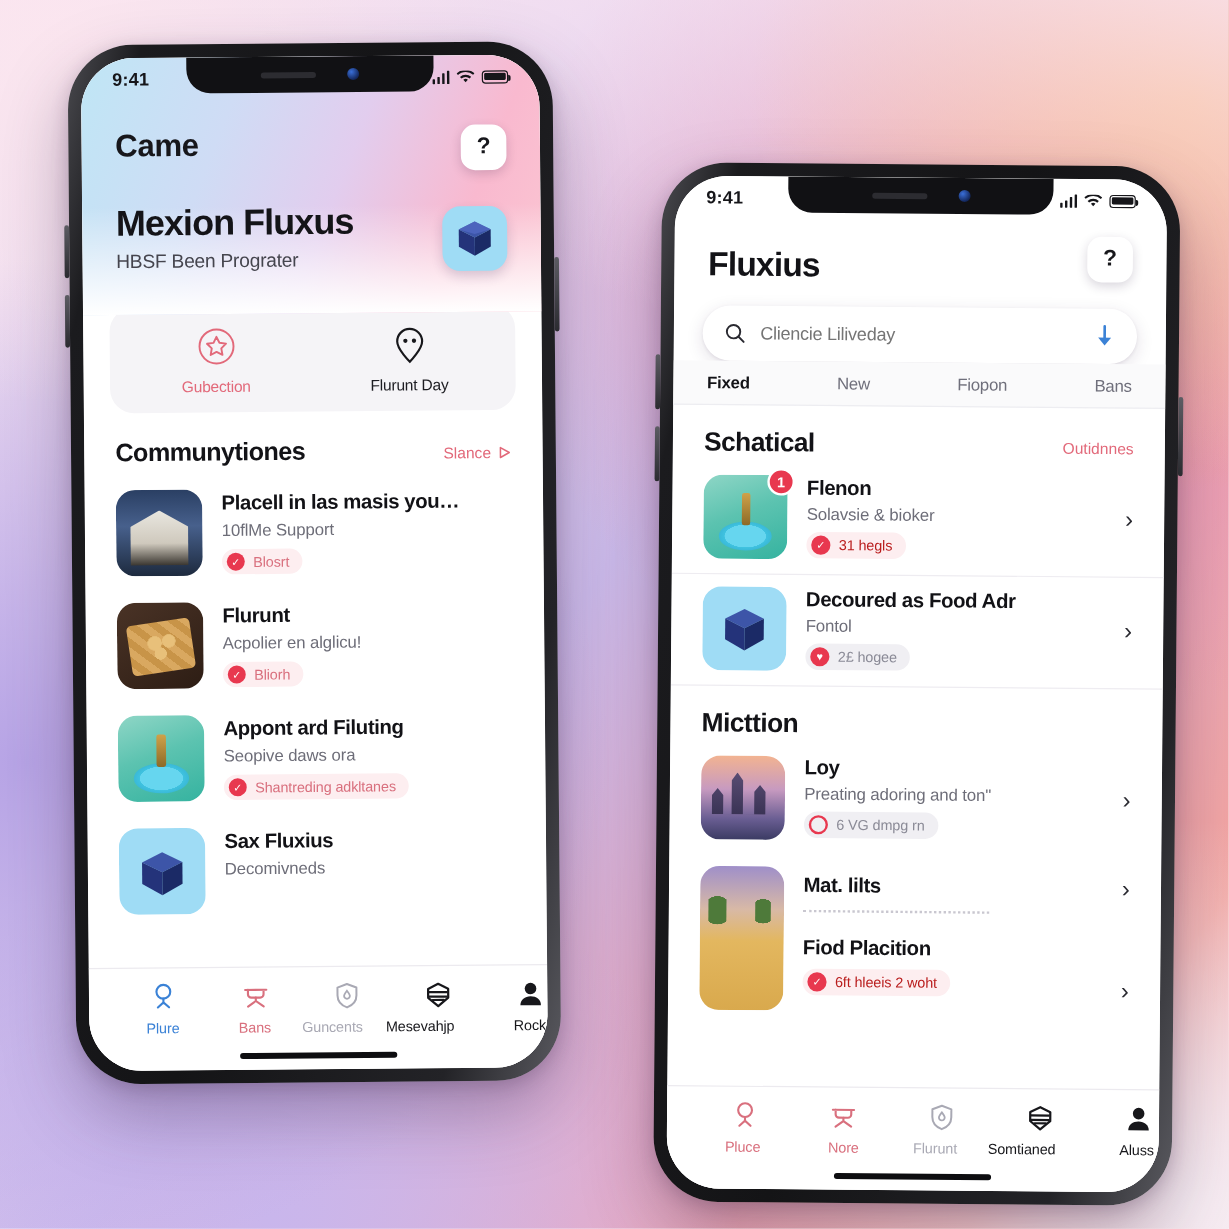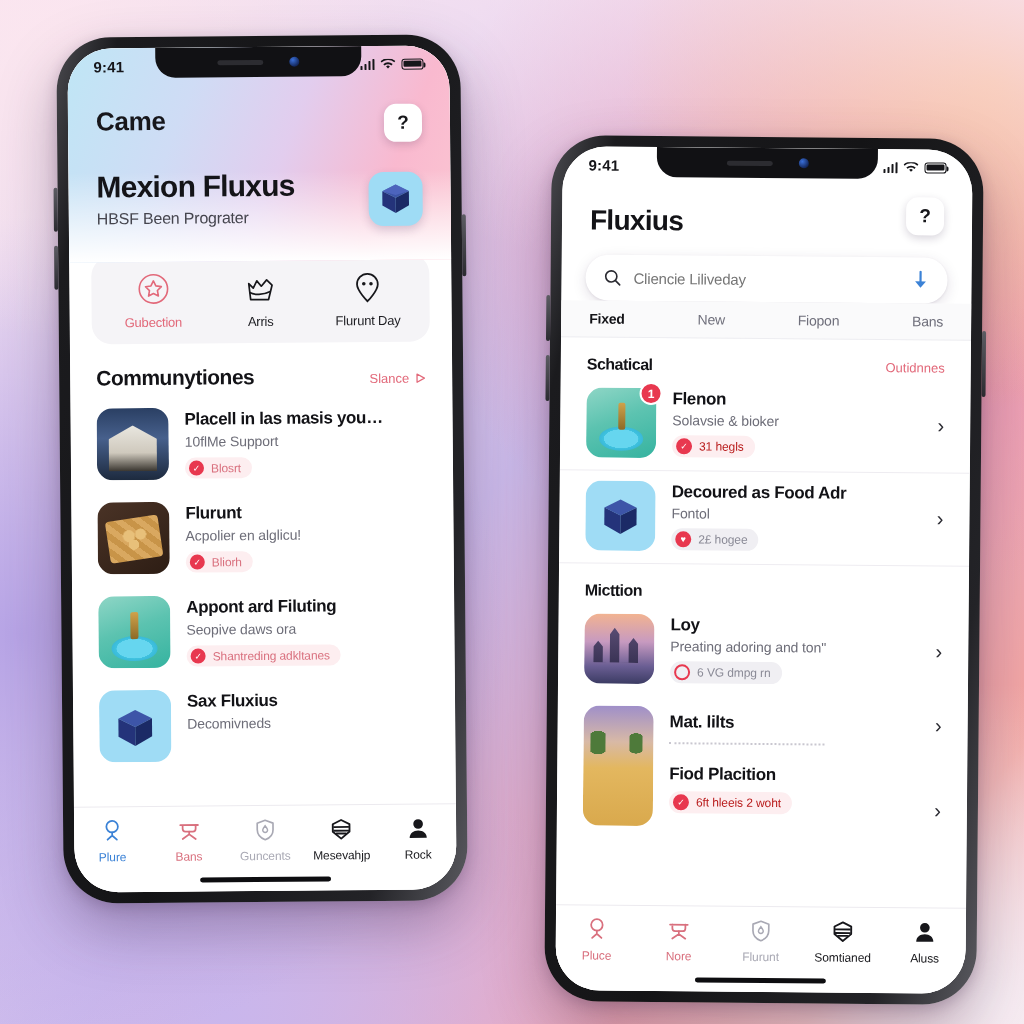--- a/index.html
+++ b/index.html
@@ -141,42 +141,42 @@
     display:flex; align-items:center; justify-content:center; color:#fff; font-size: 9px; }
   .pill-text { font-size: 12px; color: #d9707e; letter-spacing: -.1px; }
 
   
   .tabbar {
     position: absolute; left: 0; right: 0; bottom: 0; height: 86px; z-index: 20;
     background: #ffffff; border-top: 1px solid #eceaef;
     display: flex; align-items: flex-start; justify-content: space-around;
     padding-top: 11px;
   }
-  .tab { display: flex; flex-direction: column; align-items: center; gap: 6px; width: 74px; }
+  .tab { display: flex; flex-direction: column; align-items: flex-end; gap: 6px; width: 74px; }
   .tab-label { font-size: 12px; letter-spacing: -.1px; }
 
   
   .rscreen { position: absolute; inset: 0; background: #fff; display: flex; flex-direction: column; }
   .rhead { padding: 48px 28px 0 28px; display: flex; align-items: flex-start; justify-content: space-between; }
   .rtitle { font-size: 28px; font-weight: 700; color: #131317; letter-spacing: -.7px; margin-top: 10px; }
   .searchbar {
     margin: 18px 24px 0 24px; height: 46px; border-radius: 24px; background: #fff;
     box-shadow: 0 4px 14px rgba(45,25,70,.13), 0 1px 3px rgba(45,25,70,.08);
     display: flex; align-items: center; gap: 12px; padding: 0 18px;
   }
   .search-ph { flex: 1; font-size: 15px; color: #9a9aa6; letter-spacing: -.2px; }
   .rtabs {
     display: flex; justify-content: space-between; padding: 10px 28px 0 28px;
     background: #fafafb; border-bottom: 1px solid #ededf1;
   }
   .rtab { font-size: 14px; color: #6f6f7b; padding-bottom: 10px; letter-spacing: -.2px; }
   .rtab.active { color: #131317; font-weight: 700; }
   .rbody { flex: 1; overflow: hidden; }
   .rsec-head { display: flex; align-items: baseline; justify-content: space-between; padding: 18px 26px 4px 26px; }
-  .rsec-title { font-size: 16px; font-weight: 700; color: #131317; letter-spacing: -.5px; }
+  .rsec-title { font-size: 22px; font-weight: 700; color: #131317; letter-spacing: -.5px; }
   .rsec-link { font-size: 13px; color: #e2697a; }
   .rrow { display: flex; align-items: center; gap: 16px; padding: 10px 26px 12px 26px;
     border-bottom: 1px solid #eeecf1; }
   .rrow.noborder { border-bottom: none; }
   .rthumb { width: 70px; height: 70px; border-radius: 16px; flex: none; overflow: hidden; position: relative; }
   .notif {
     position: absolute; top: -6px; right: -6px; width: 23px; height: 23px; border-radius: 50%;
     background: #e8384f; color: #fff; font-size: 12px; font-weight: 700;
     display: flex; align-items: center; justify-content: center; border: 2px solid #fff; z-index: 3;
   }
@@ -288,27 +288,20 @@
 
         <div class="cats">
           <div class="cat accent">
             <svg width="34" height="34" viewBox="0 0 36 36">
               <circle cx="18" cy="18" r="15" fill="none" stroke="#e2697a" stroke-width="1.7"></circle>
               <path d="M18 9.5l2.6 5.3 5.8.8-4.2 4.1 1 5.8-5.2-2.7-5.2 2.7 1-5.8-4.2-4.1 5.8-.8z" fill="none" stroke="#e2697a" stroke-width="1.7" stroke-linejoin="round"></path>
             </svg>
             <span class="cat-label">Gubection</span>
           </div>
           <div class="cat">
-            <svg width="34" height="34" viewBox="0 0 38 34">
-              <path d="M6 12l5 5 4-8 5 6 6-7 6 6-4 16H8z" fill="none" stroke="#17171b" stroke-width="1.9" stroke-linejoin="round"></path>
-              <path d="M7 22c5 3 15 3 23-1" fill="none" stroke="#17171b" stroke-width="1.9"></path>
-            </svg>
-            <span class="cat-label">Arris</span>
-          </div>
-          <div class="cat">
             <svg width="34" height="34" viewBox="0 0 34 36">
               <path d="M17 4a11 11 0 0 1 11 11c0 7-11 18-11 18S6 22 6 15A11 11 0 0 1 17 4z" fill="none" stroke="#17171b" stroke-width="1.9"></path>
               <circle cx="13.2" cy="14.5" r="1.9" fill="#17171b"></circle>
               <circle cx="20.8" cy="14.5" r="1.9" fill="#17171b"></circle>
             </svg>
             <span class="cat-label">Flurunt Day</span>
           </div>
         </div>
 
         <div class="sec-head">

